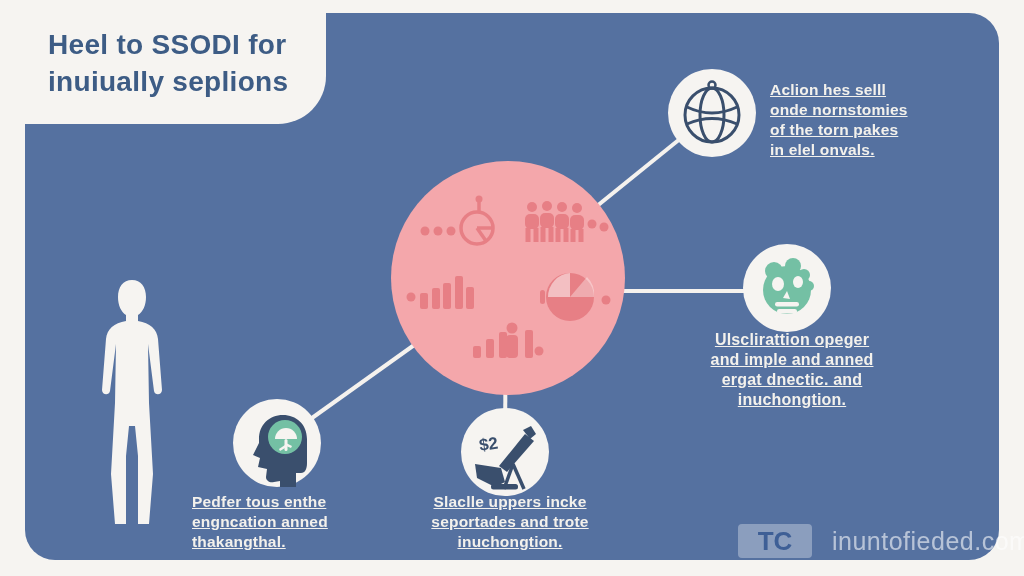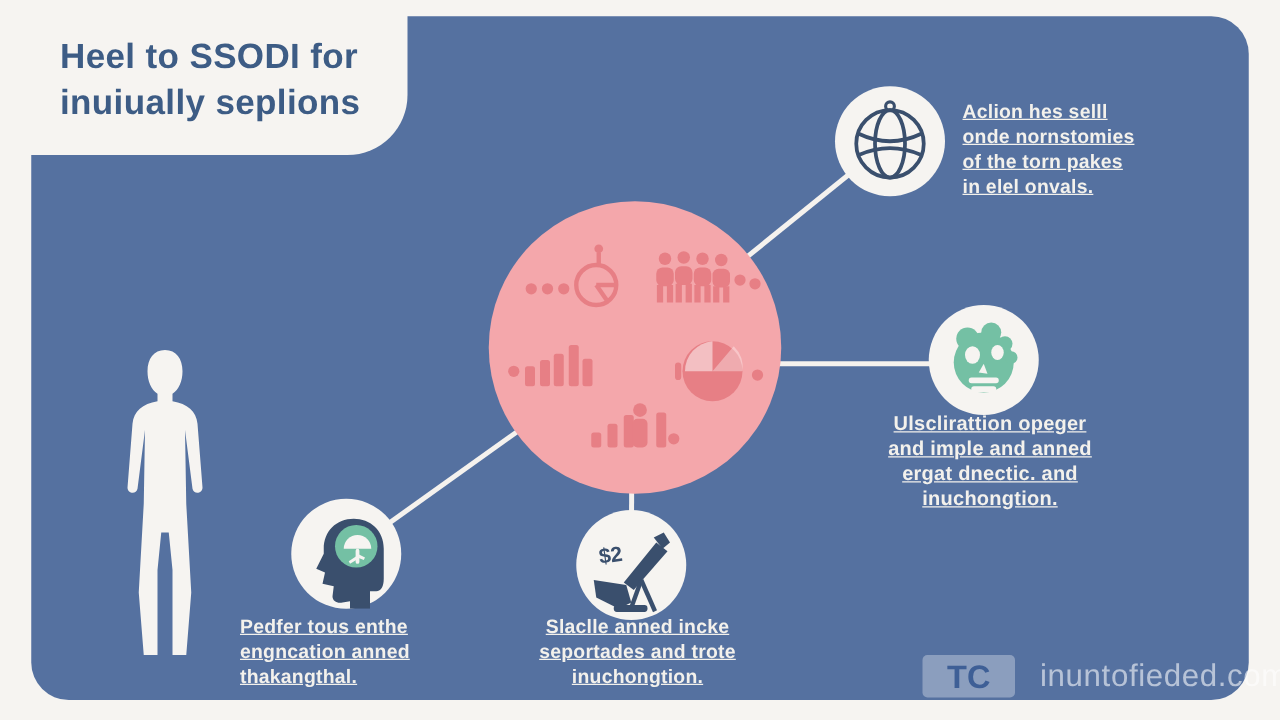--- a/index.html
+++ b/index.html
@@ -184,21 +184,21 @@
       <polygon class="navyfill" points="38,58 64,26 73,33 46,64"></polygon>
       <polygon class="navyfill" points="62,22 70,18 75,26 69,31"></polygon>
       <line class="navystroke" x1="52" y1="56" x2="43" y2="81" stroke-width="3.5"></line>
       <line class="navystroke" x1="52" y1="56" x2="63" y2="81" stroke-width="3.5"></line>
       <polygon class="navyfill" points="14,56 40,60 44,74 34,79 16,70"></polygon>
       <rect class="navyfill" x="30" y="76" width="27" height="5.5" rx="2.5"></rect>
       <text x="18" y="42" font-size="17" font-weight="bold" fill="#3a4f6d" font-family="Liberation Sans, sans-serif" transform="rotate(-8 26 36)">$2</text>
     </svg>
   </div>
   <div class="text-block tb-telescope">
-    <div>Slaclle anned incke</div>
+    <div>Slaclle uppers incke</div>
     <div>seportades and trote</div>
     <div>inuchongtion.</div>
   </div>
 
   <div class="silhouette">
     <svg width="88" height="258" viewBox="0 0 88 258">
       <path class="whitefill" d="M44,2 C35,2 30,9 30,19 C30,27 33,34 38,37 L38,43 C26,45 19,51 18,61 L14,112 C14,117 21,118 22,113 L28,66 L27,125 L23,196 L27,246 L38,246 L38,178 L41,148 L47,148 L50,178 L50,246 L61,246 L65,196 L61,125 L60,66 L66,113 C67,118 74,117 74,112 L70,61 C69,51 62,45 50,43 L50,37 C55,34 58,27 58,19 C58,9 53,2 44,2 Z"></path>
     </svg>
   </div>
 

